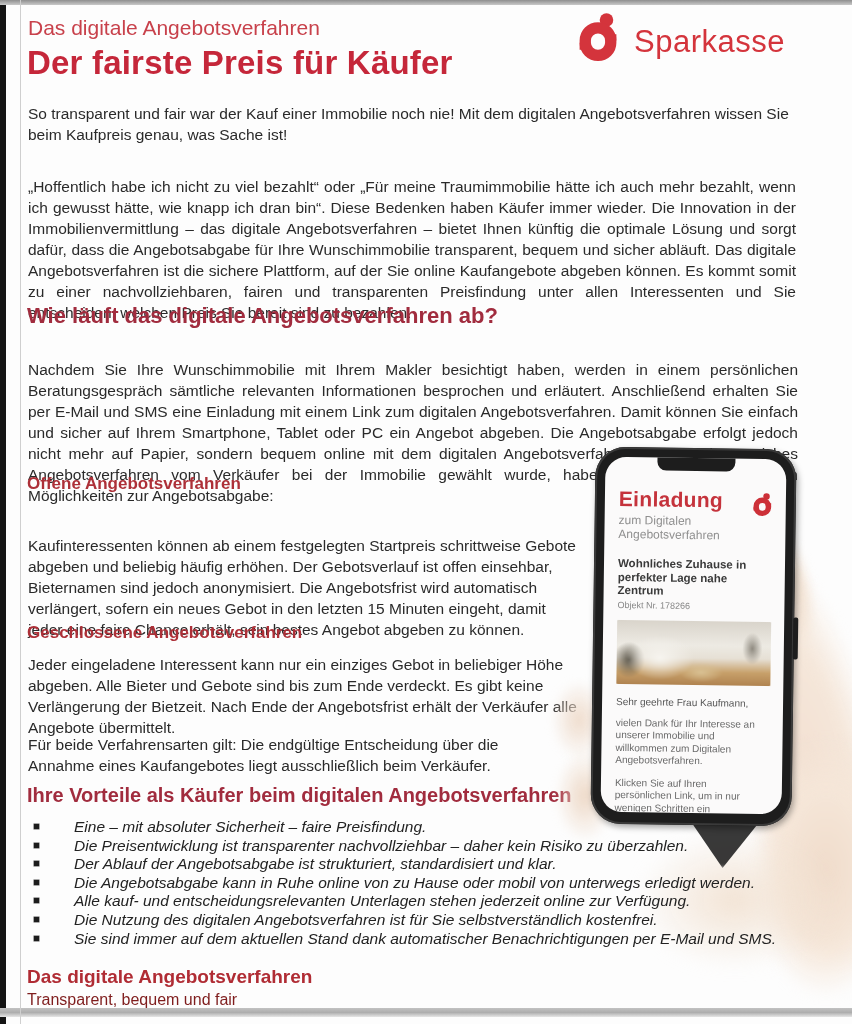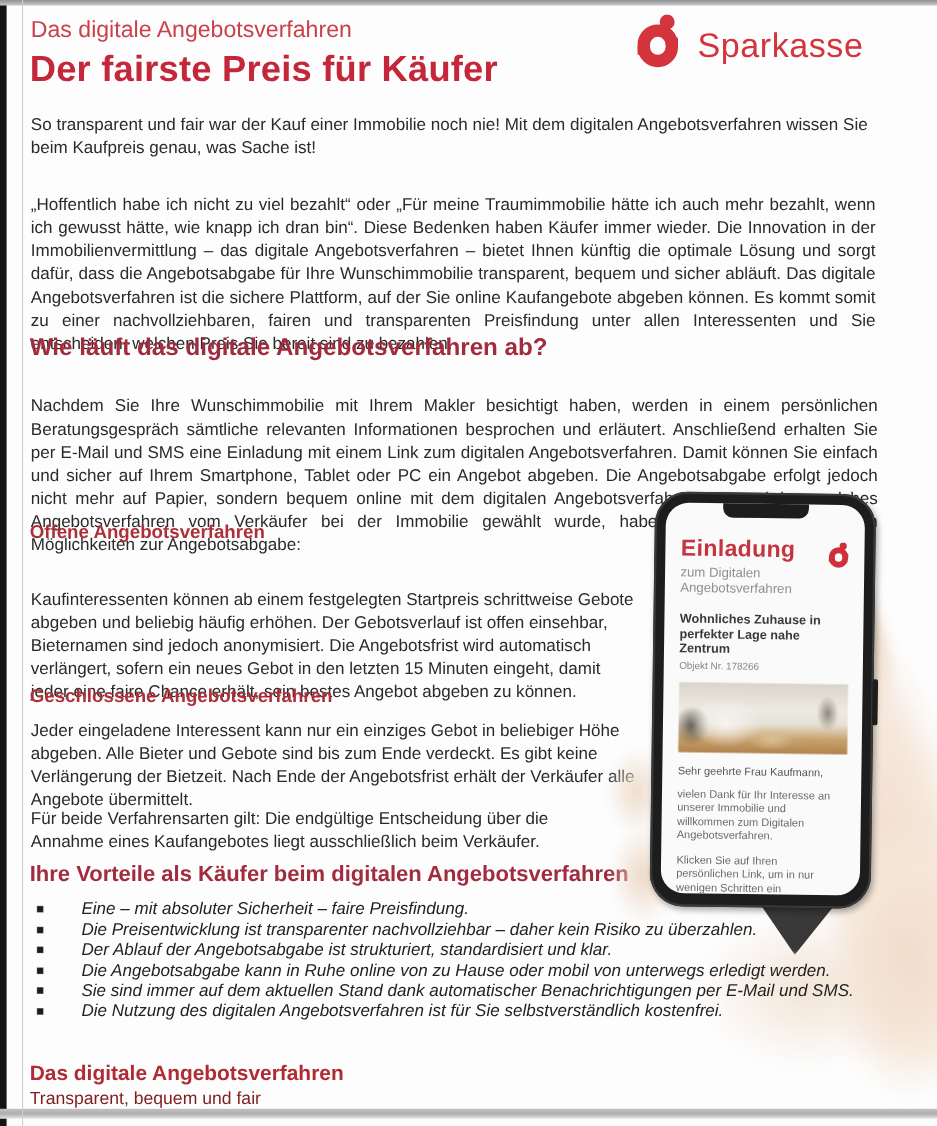--- a/index.html
+++ b/index.html
@@ -117,22 +117,23 @@
   <div class="h-sub h-closed">Geschlossene Angebotsverfahren</div>
   <div class="para p-closed">Jeder eingeladene Interessent kann nur ein einziges Gebot in beliebiger Höhe abgeben. Alle Bieter und Gebote sind bis zum Ende verdeckt. Es gibt keine Verlängerung der Bietzeit. Nach Ende der Angebotsfrist erhält der Verkäufer alle Angebote übermittelt.</div>
   <div class="para p-note">Für beide Verfahrensarten gilt: Die endgültige Entscheidung über die Annahme eines Kaufangebotes liegt ausschließlich beim Verkäufer.</div>
 
   <div class="h-section h-benefits">Ihre Vorteile als Käufer beim digitalen Angebotsverfahren</div>
   <ul class="benefits">
     <li>Eine – mit absoluter Sicherheit – faire Preisfindung.</li>
     <li>Die Preisentwicklung ist transparenter nachvollziehbar – daher kein Risiko zu überzahlen.</li>
     <li>Der Ablauf der Angebotsabgabe ist strukturiert, standardisiert und klar.</li>
     <li>Die Angebotsabgabe kann in Ruhe online von zu Hause oder mobil von unterwegs erledigt werden.</li>
+    <li>Alle kauf- und entscheidungsrelevanten Unterlagen stehen jederzeit online zur Verfügung.</li>
+    <li>Die Nutzung des digitalen Angebotsverfahren ist für Sie selbstverständlich kostenfrei.</li>
     <li>Sie sind immer auf dem aktuellen Stand dank automatischer Benachrichtigungen per E-Mail und SMS.</li>
-    <li>Die Nutzung des digitalen Angebotsverfahren ist für Sie selbstverständlich kostenfrei.</li>
   </ul>
 
   <div class="footer-title">Das digitale Angebotsverfahren</div>
   <div class="footer-sub">Transparent, bequem und fair</div>
 
   <div class="photo">
     <div class="blob fingertip"></div>
     <div class="blob palm"></div>
     <div class="blob palm2"></div>
     <div class="blob finger-l1"></div>

